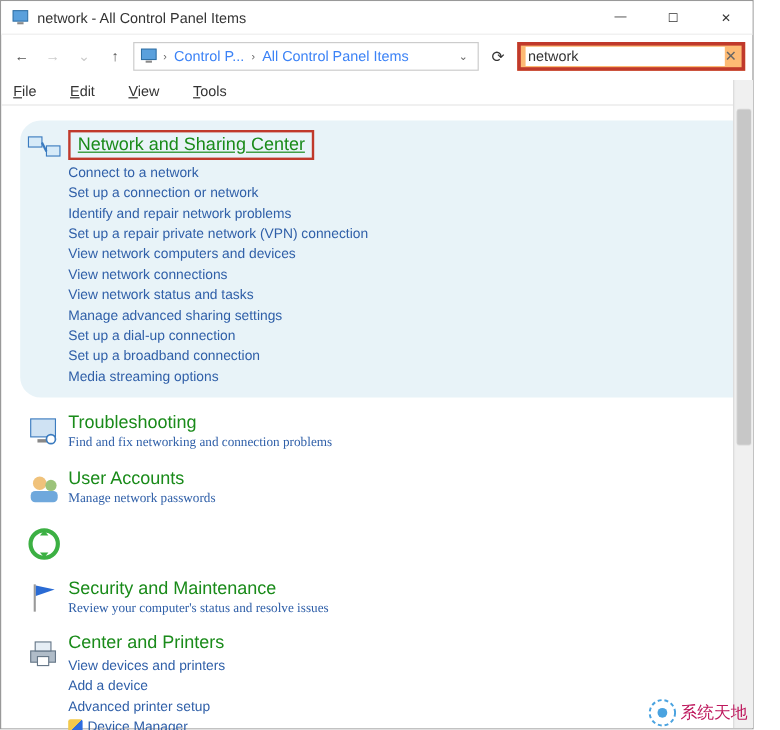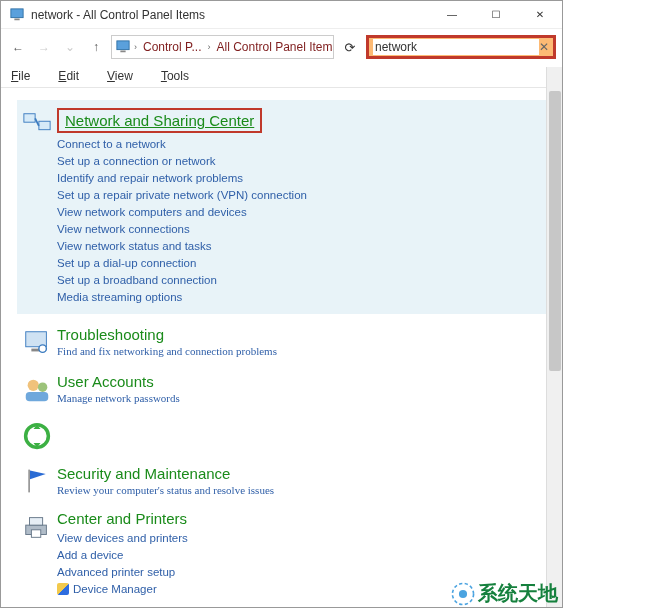--- a/index.html
+++ b/index.html
@@ -8,21 +8,21 @@
     font-family: "Segoe UI", Tahoma, sans-serif;
     font-size: 12px;
     background: #fff;
     width: 650px;
     height: 608px;
     overflow: hidden;
     position: relative;
   }
   .outer-border {
     border: 1px solid #999;
-    width: 563px;
+    width: 628px;
     height: 608px;
     position: relative;
   }
   
   .titlebar {
     display: flex;
     align-items: center;
     height: 28px;
     padding-left: 8px;
     background: #fff;
@@ -50,21 +50,21 @@
     display:flex;
     align-items:center;
     height:24px;
     border:1px solid #ccc;
     padding:0 4px;
     gap:2px;
     overflow:hidden;
   }
   .addr-icon { width:16px; height:16px; display:flex; align-items:center; justify-content:center; }
   .addr-chev { font-size:9px; color:#666; padding:0 2px; }
-  .addr-seg { font-size:12px; color:#7f1d1d; white-space:nowrap; padding:0 2px; }
+  .addr-seg { font-size:12px; color:#3b82f6; white-space:nowrap; padding:0 2px; }
   .addr-dd { width:16px; text-align:center; font-size:9px; color:#666; }
   .refresh-btn { width:24px; height:24px; display:flex; align-items:center; justify-content:center; font-size:13px; color:#333; }
   .search-wrap {
     width:190px;
     height:24px;
     border:3px solid #c0392b;
     display:flex;
     align-items:center;
     padding:0 4px;
     background:#fdba74;
@@ -91,20 +91,21 @@
   
   .content {
     padding:12px 0 6px 16px;
     height: calc(608px - 28px - 36px - 24px);
     overflow:auto;
   }
   .section {
     display:flex;
     align-items:flex-start;
     margin-bottom:12px;
+    border-radius:17px;
   }
   .section.highlight {
     background:#e8f3f8;
     padding:8px 0 8px 0;
   }
   .section .icon-col {
     width:40px;
     display:flex;
     align-items:flex-start;
     justify-content:center;
@@ -159,22 +160,22 @@
     top:24px; left:2px;
     width:12px; height:280px;
     background:#c7c7c7;
     border-radius:2px;
   }
   
   .watermark {
     position:absolute;
     right:4px; bottom:0px;
     display:flex; align-items:center;
-    font-size:20px; color:#15803d;
-    font-weight:bold;
+    font-size:14px; color:#be185d;
+    font-weight:normal;
     gap:2px;
     pointer-events:none;
   }
   .watermark .wm-icon {
     width:26px; height:26px;
     display:flex; align-items:center; justify-content:center;
   }
 </style>
 </head>
 <body>
@@ -244,20 +245,21 @@
       <div class="body-col">
         <span class="section-title boxed">Network and Sharing Center</span>
         <div class="links">
           <span class="link">Connect to a network</span>
           <span class="link">Set up a connection or network</span>
           <span class="link">Identify and repair network problems</span>
           <span class="link">Set up a repair private network (VPN) connection</span>
           <span class="link">View network computers and devices</span>
           <span class="link">View network connections</span>
           <span class="link">View network status and tasks</span>
+          <span class="link">Manage advanced sharing settings</span>
           <span class="link">Set up a dial-up connection</span>
           <span class="link">Set up a broadband connection</span>
           <span class="link">Media streaming options</span>
         </div>
       </div>
     </div>
 
     <div class="section">
       <div class="icon-col">
         <span>

